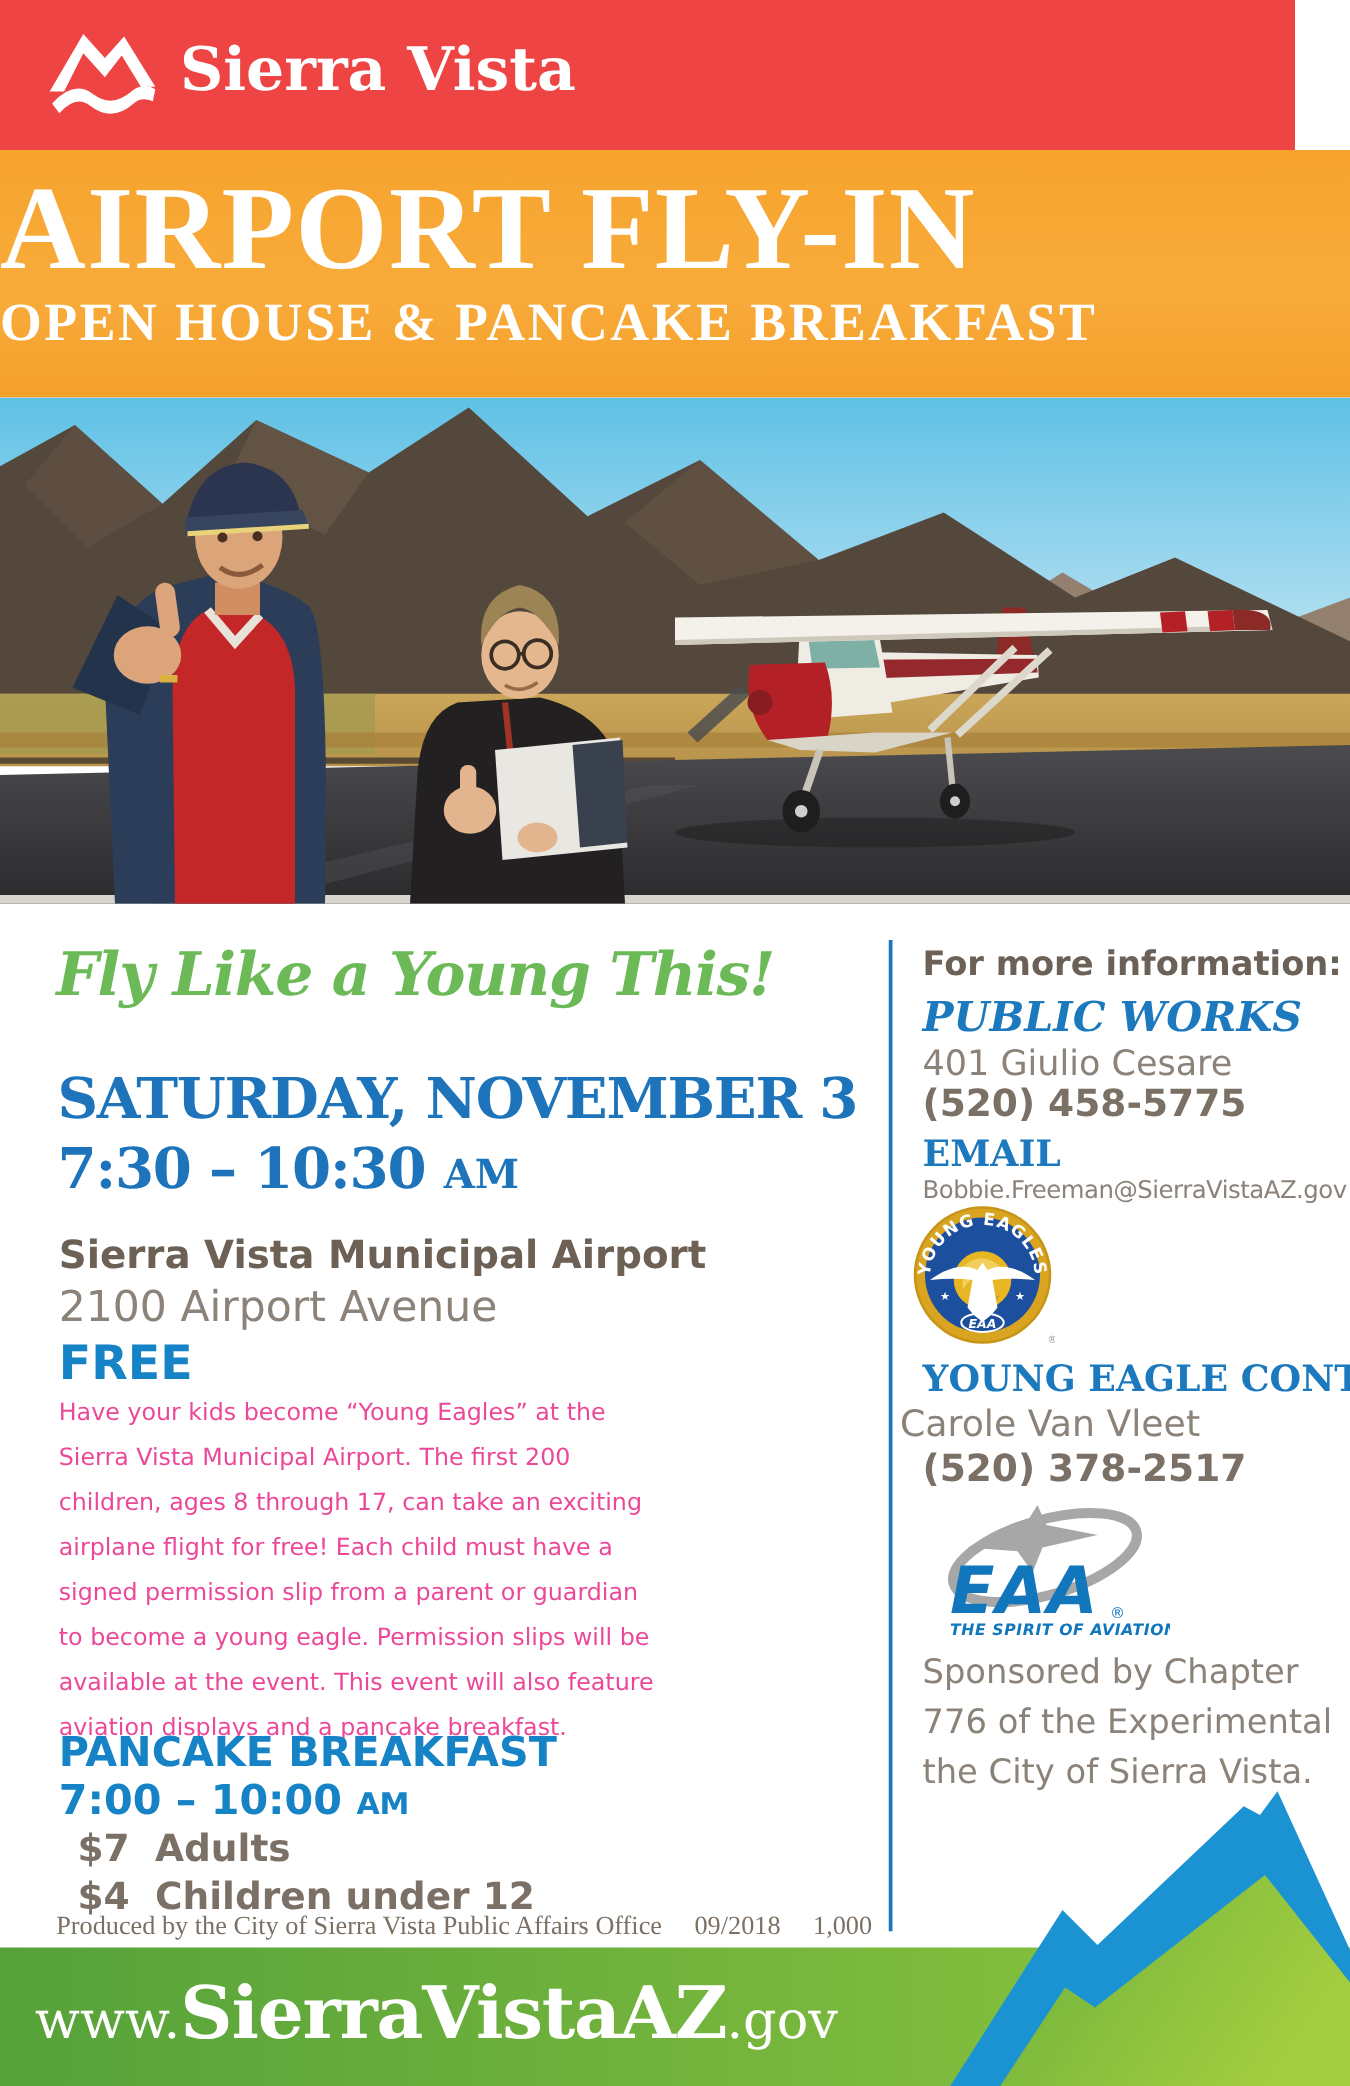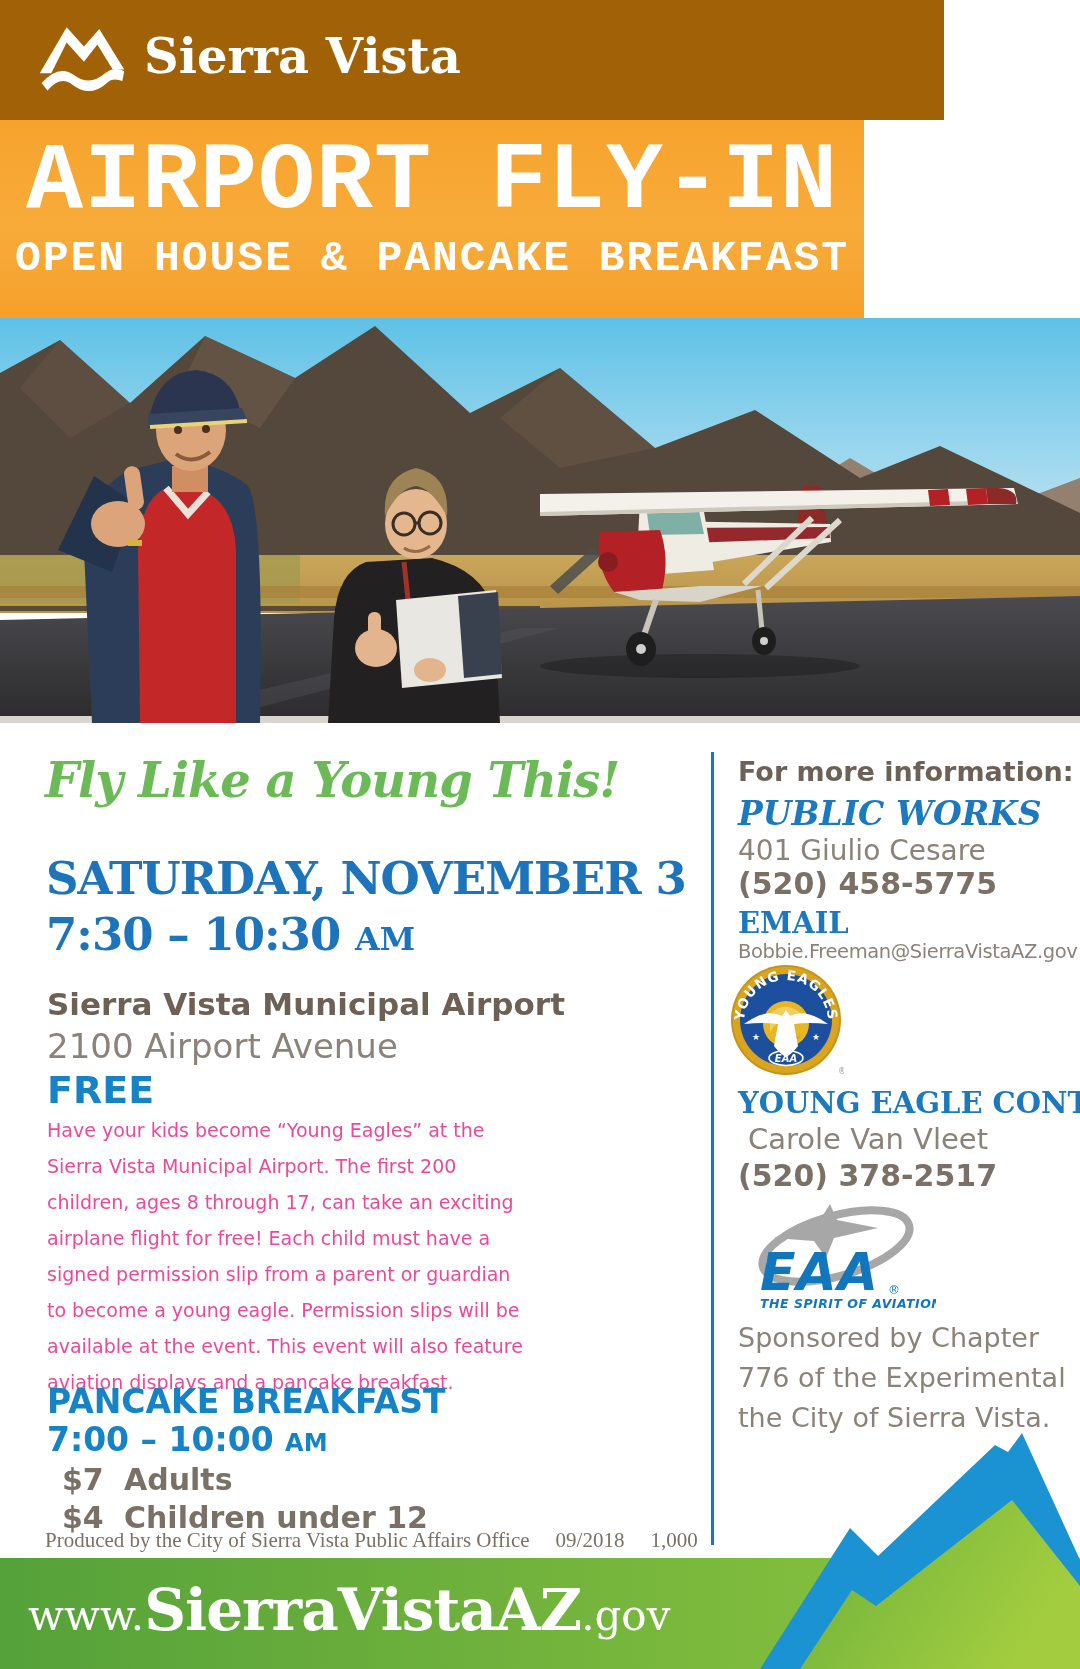--- a/index.html
+++ b/index.html
@@ -3,32 +3,32 @@
 <meta charset="utf-8">
 <style>
   html,body{margin:0;padding:0;background:#e8e8e8;}
   .poster{
     position:relative;width:1080px;height:1669px;margin:0 auto;
     background:#ffffff;overflow:hidden;
     font-family:"DejaVu Sans",sans-serif;
   }
   .abs{position:absolute;}
   
-  .topbar{position:absolute;left:0;top:0;width:944px;height:120px;background:#a16207;}
+  .topbar{position:absolute;left:0;top:0;width:1036px;height:120px;background:#ef4444;}
   .brand{position:absolute;left:34px;top:14px;display:flex;align-items:center;gap:14px;}
   .brand-icon{width:96px;height:84px;}
   .brand-name{
     font-family:"DejaVu Serif",serif;font-weight:bold;color:#ffffff;
     font-size:48px;letter-spacing:0;line-height:84px;
   }
   
   .banner{
-    position:absolute;left:0;top:120px;width:864px;height:198px;
+    position:absolute;left:0;top:120px;width:1080px;height:198px;
     background:linear-gradient(180deg,#f6a32d 0%,#f8ab3a 55%,#f5a02b 100%);
-    text-align:center;color:#ffffff;font-family:Liberation Mono, monospace;
+    color:#ffffff;font-family:Liberation Serif, serif;
   }
   .banner-title{
     margin:0;padding-top:10px;font-size:95px;font-weight:bold;letter-spacing:1px;line-height:1.1;
   }
   .banner-sub{
     margin:0;font-size:43px;font-weight:bold;letter-spacing:2px;line-height:1.1;
   }
   
   .photo{position:absolute;left:0;top:318px;width:1080px;height:405px;}
   
@@ -257,21 +257,21 @@
       </text>
       <text x="24" y="78" font-size="9" fill="#ffffff">★</text>
       <text x="84" y="78" font-size="9" fill="#ffffff">★</text>
       <ellipse cx="58" cy="96" rx="17" ry="7.5" fill="none" stroke="#ffffff" stroke-width="1.6"></ellipse>
       <text x="58" y="100" text-anchor="middle" font-family="DejaVu Sans,sans-serif" font-size="10" font-weight="bold" font-style="italic" fill="#ffffff">EAA</text>
       <text x="110" y="112" font-size="8" fill="#9a9a9a">®</text>
     </svg>
   </div>
 
   <div class="abs rc-serif" style="left:738px;top:1086px;font-size:29px;">YOUNG EAGLE CONTACT</div>
-  <div class="abs rc-text" style="left:748px;top:1122px;font-size:29px;">Carole Van Vleet</div>
+  <div class="abs rc-text" style="left:720px;top:1122px;font-size:29px;">Carole Van Vleet</div>
   <div class="abs rc-bold" style="left:738px;top:1158px;font-size:30px;">(520) 378-2517</div>
 
   <div class="abs" style="left:736px;top:1196px;width:200px;height:120px;">
     <svg width="200" height="120" viewBox="0 0 200 120" aria-hidden="true">
       <g transform="rotate(-16 100 50)">
         <ellipse cx="100" cy="50" rx="76" ry="30" fill="none" stroke="#a7a7a7" stroke-width="8"></ellipse>
       </g>
       <g>
         <path d="M38,42 L84,24 L94,8 L101,24 L142,32 L98,42 L90,62 L78,45 Z" fill="#a7a7a7"></path>
       </g>

